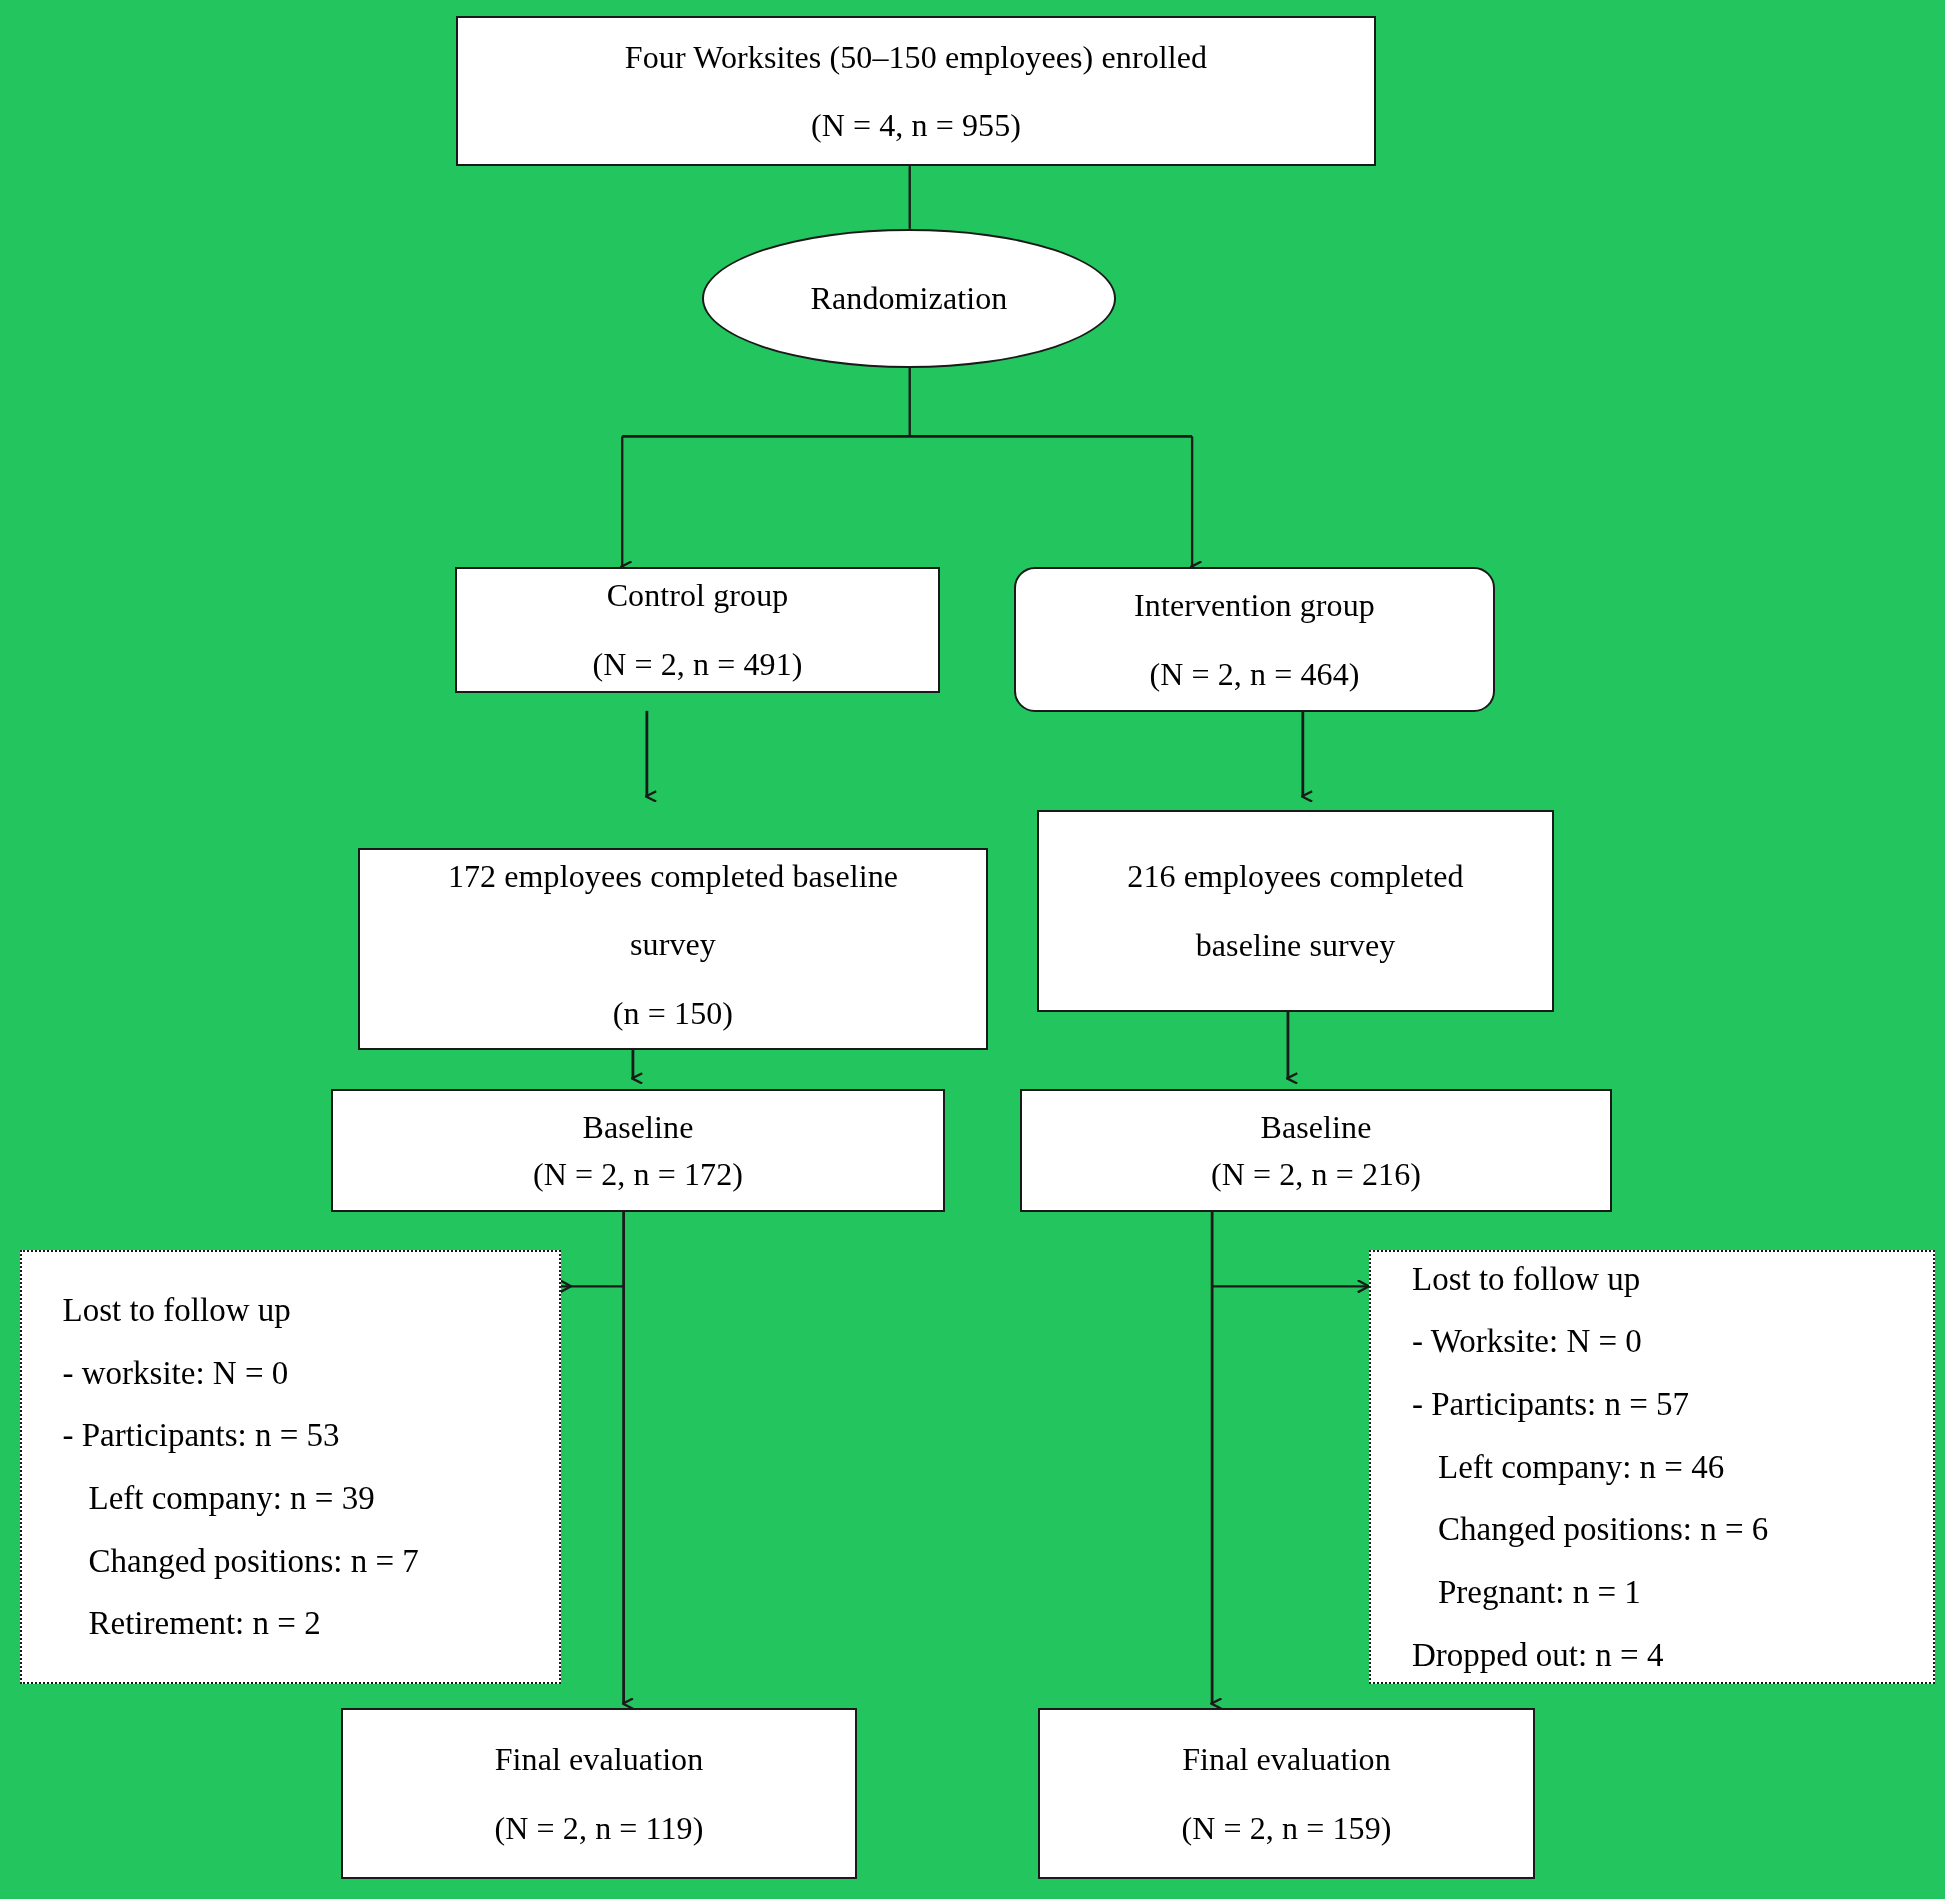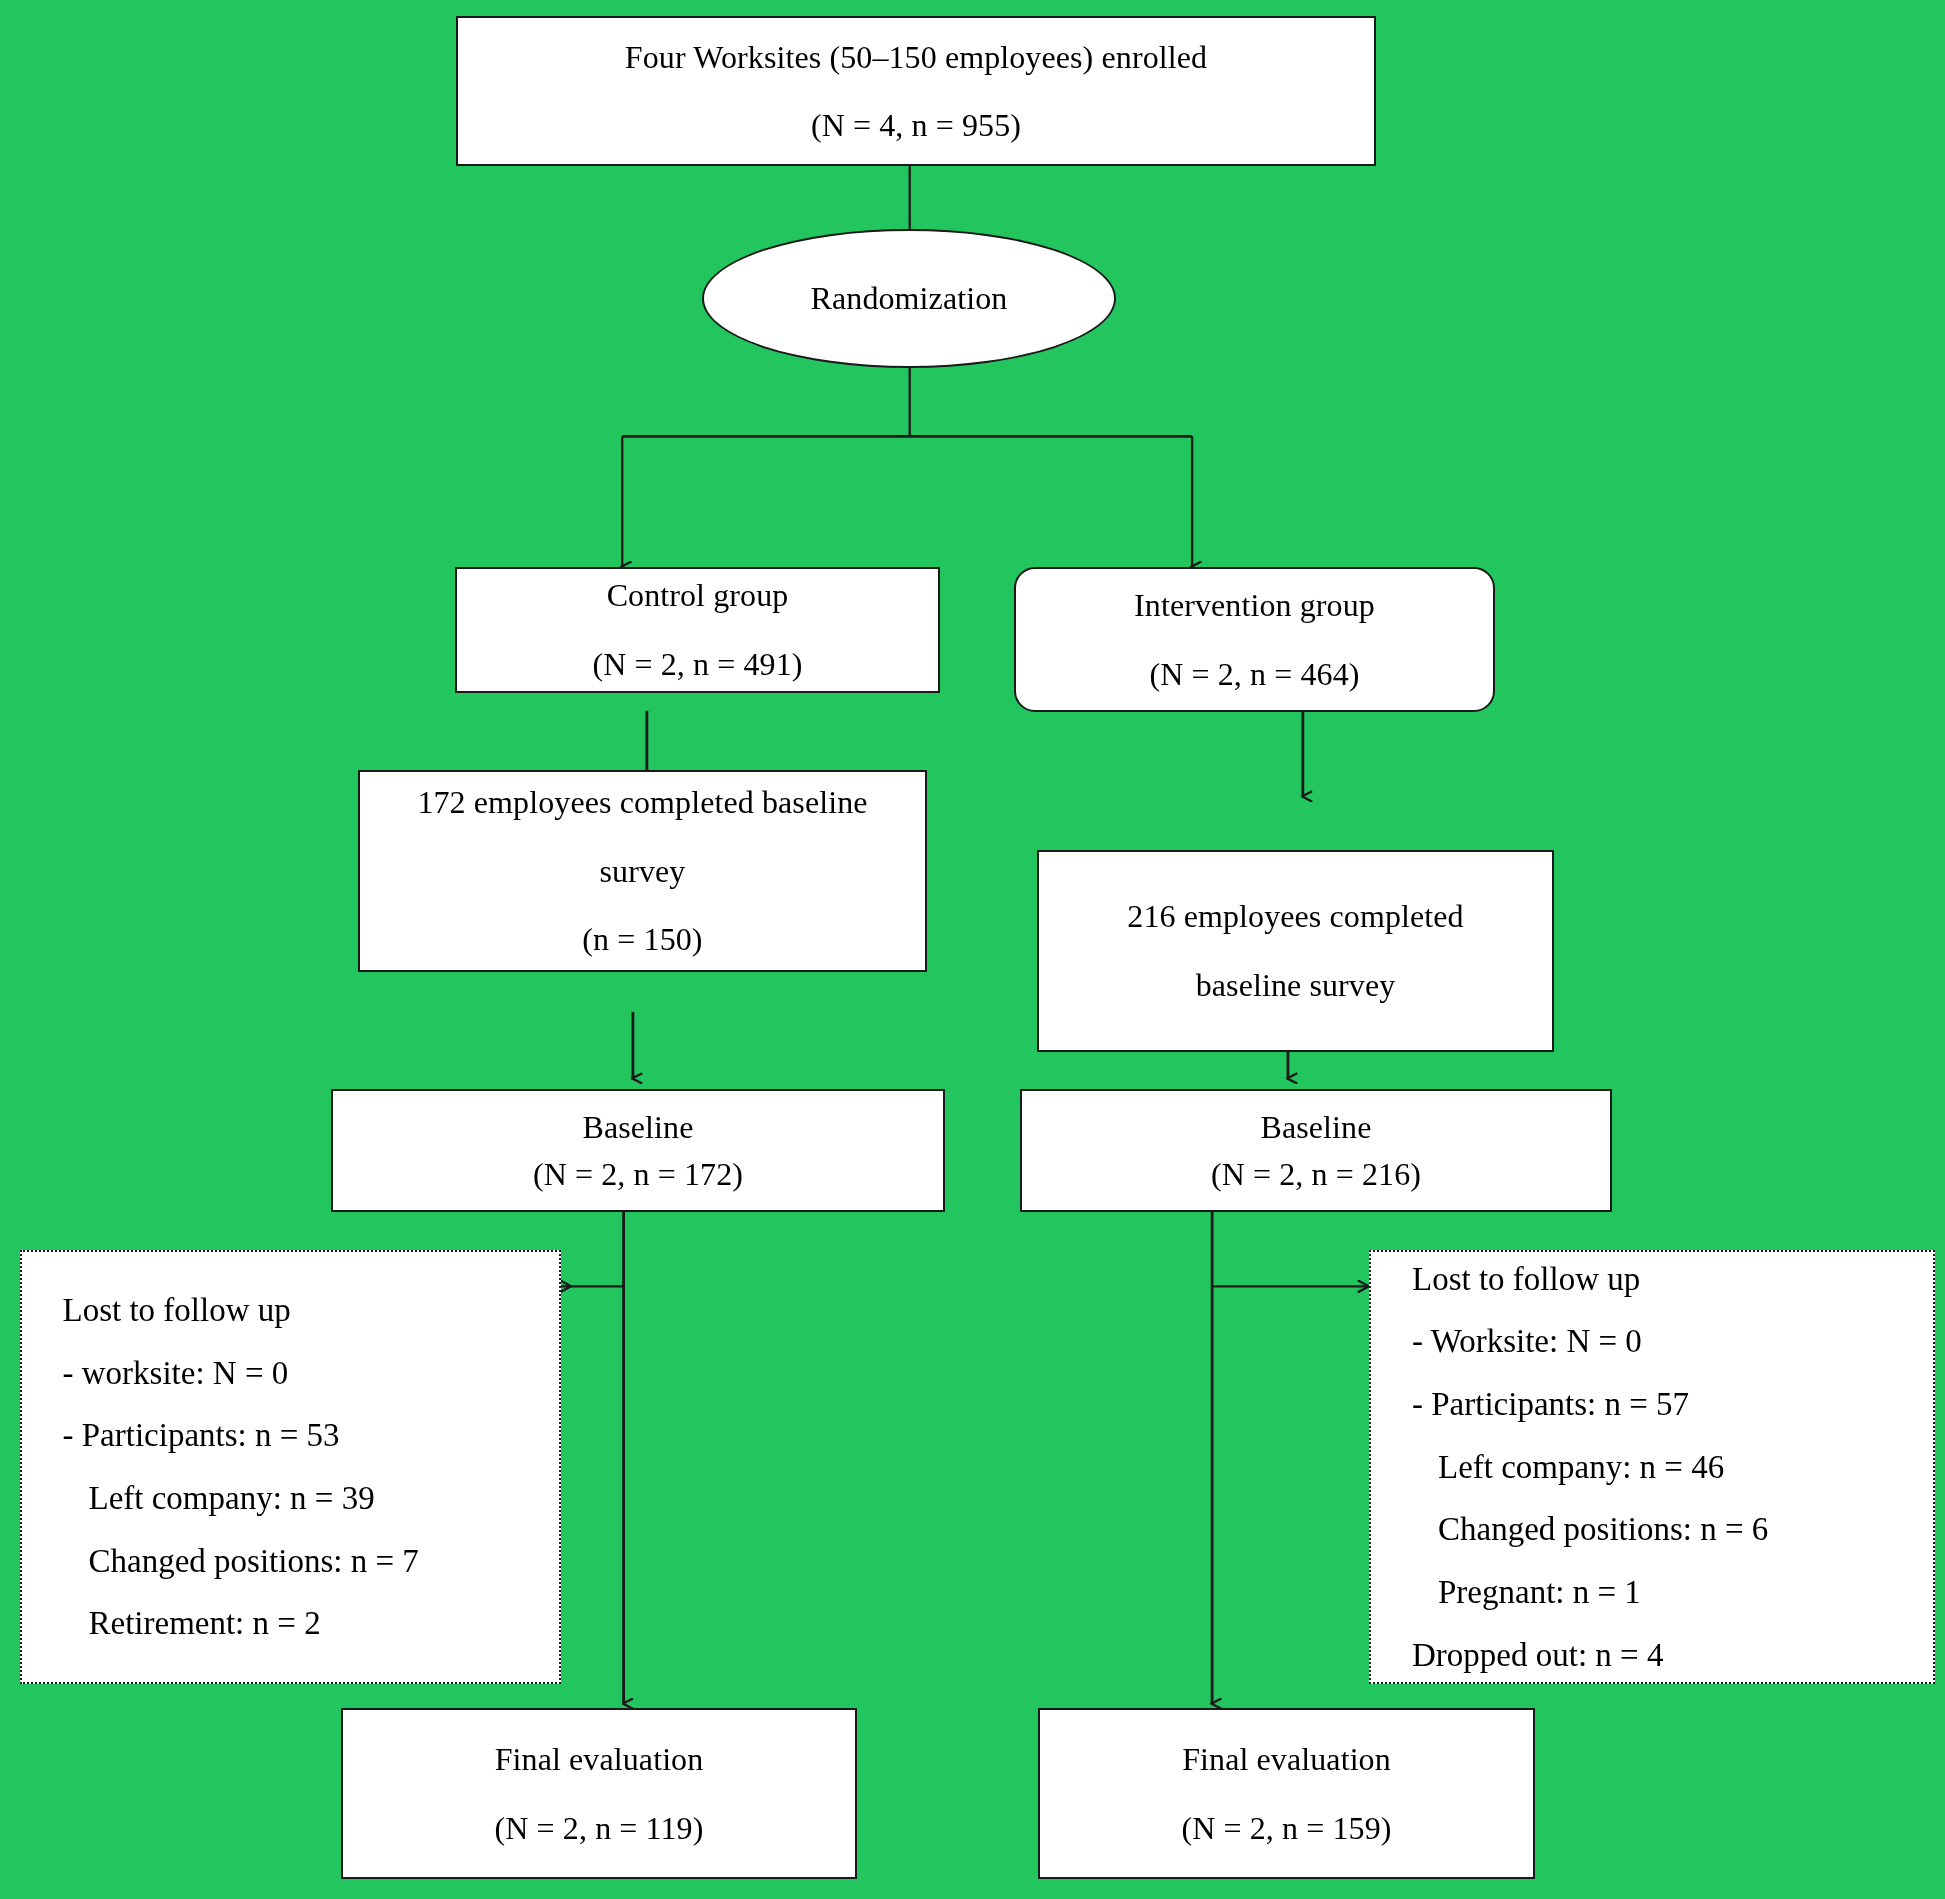--- a/index.html
+++ b/index.html
@@ -125,27 +125,27 @@
   <div class="node solid-box" style="left:455px; top:567px; width:485px; height:126px;">
     <div class="nline wide">Control group</div>
     <div class="nline wide">(N = 2, n = 491)</div>
   </div>
 
   <div class="node solid-box" style="left:1014px; top:567px; width:481px; height:145px;border-radius:21px;">
     <div class="nline wide">Intervention group</div>
     <div class="nline wide">(N = 2, n = 464)</div>
   </div>
 
-  <div class="node solid-box" style="left:358px; top:770px; width:569px; height:202px;">
+  <div class="node solid-box" style="left:358px; top:848px; width:630px; height:202px;justify-content:flex-end;">
     <div class="nline wide">172 employees completed baseline</div>
     <div class="nline wide">survey</div>
     <div class="nline wide">(n = 150)</div>
   </div>
 
-  <div class="node solid-box" style="left:1037px; top:810px; width:517px; height:202px;margin-top:40px;">
+  <div class="node solid-box" style="left:1037px; top:810px; width:517px; height:202px;">
     <div class="nline wide">216 employees completed</div>
     <div class="nline wide">baseline survey</div>
   </div>
 
   <div class="node solid-box" style="left:331px; top:1089px; width:614px; height:123px;">
     <div class="nline tight">Baseline</div>
     <div class="nline tight">(N = 2, n = 172)</div>
   </div>
 
   <div class="node solid-box" style="left:1020px; top:1089px; width:592px; height:123px;">

